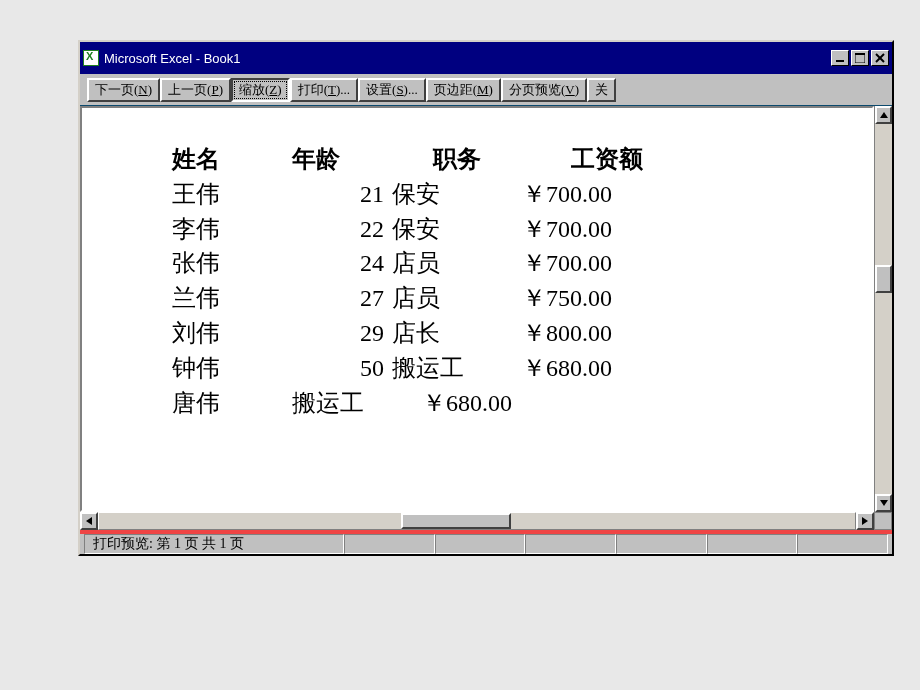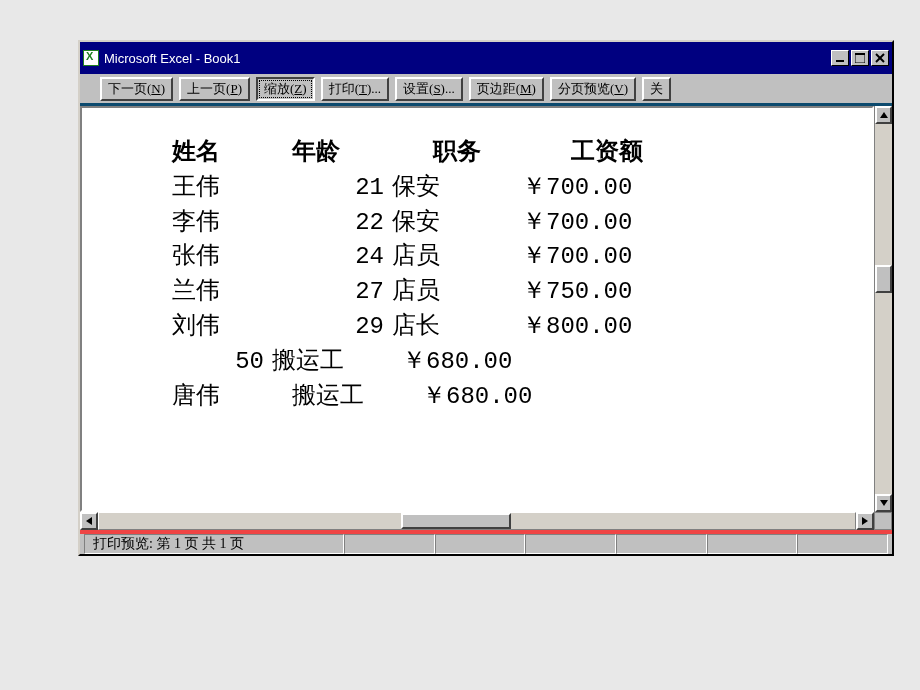--- a/index.html
+++ b/index.html
@@ -66,23 +66,22 @@
     font-size: 10px; font-weight: bold;
     color: #000;
     cursor: pointer;
   }
   .win-btn svg { display: block; }
   .toolbar {
     height: 32px;
     background: #c0c0c0;
     display: flex;
     align-items: center;
-    padding: 3px 20px;
-    gap: 6px;
-    border-bottom: 3px solid #0c4a6e;
+    padding: 3px 7px;
+    border-bottom: 1px solid #0c4a6e;
   }
   .tb-btn {
     height: 24px;
     padding: 0 6px;
     background: #c0c0c0;
     border: 2px solid;
     border-top-color: #fff;
     border-left-color: #fff;
     border-right-color: #404040;
     border-bottom-color: #404040;
@@ -112,24 +111,25 @@
     border-top-color: #808080;
     border-left-color: #808080;
     border-right-color: #fff;
     border-bottom-color: #fff;
     margin: 0;
     overflow: hidden;
     position: relative;
   }
   .sheet {
     padding: 28px 0 0 90px;
-    font-family: Liberation Mono, monospace;
+    font-family: Liberation Serif, serif;
     font-size: 24px;
     color: #000;
     line-height: 1.45;
+    margin-top: 6px;
   }
   .row { display: flex; }
   .c-name { width: 120px; text-align: left; }
   .c-age  { width: 100px; text-align: right; padding-right: 8px;}
   .c-job  { width: 130px; text-align: left; }
   .c-sal  { width: 170px; text-align: left; }
   .hdr { font-weight: bold; }
   .hdr .c-age { text-align: left; padding-right: 0;}
   .hdr .c-job { text-align: center; }
   .hdr .c-sal { text-align: center; }
@@ -274,20 +274,21 @@
                 <div class="c-job">店员</div>
                 <div class="c-sal">￥750.00</div>
               </div>
               <div class="row">
                 <div class="c-name">刘伟</div>
                 <div class="c-age">29</div>
                 <div class="c-job">店长</div>
                 <div class="c-sal">￥800.00</div>
               </div>
               <div class="row">
+                <div class="c-name">钟伟</div>
                 <div class="c-age">50</div>
                 <div class="c-job">搬运工</div>
                 <div class="c-sal">￥680.00</div>
               </div>
               <div class="row">
                 <div class="c-name">唐伟</div>
                 <div class="c-job">搬运工</div>
                 <div class="c-sal">￥680.00</div>
               </div>
             </div>

